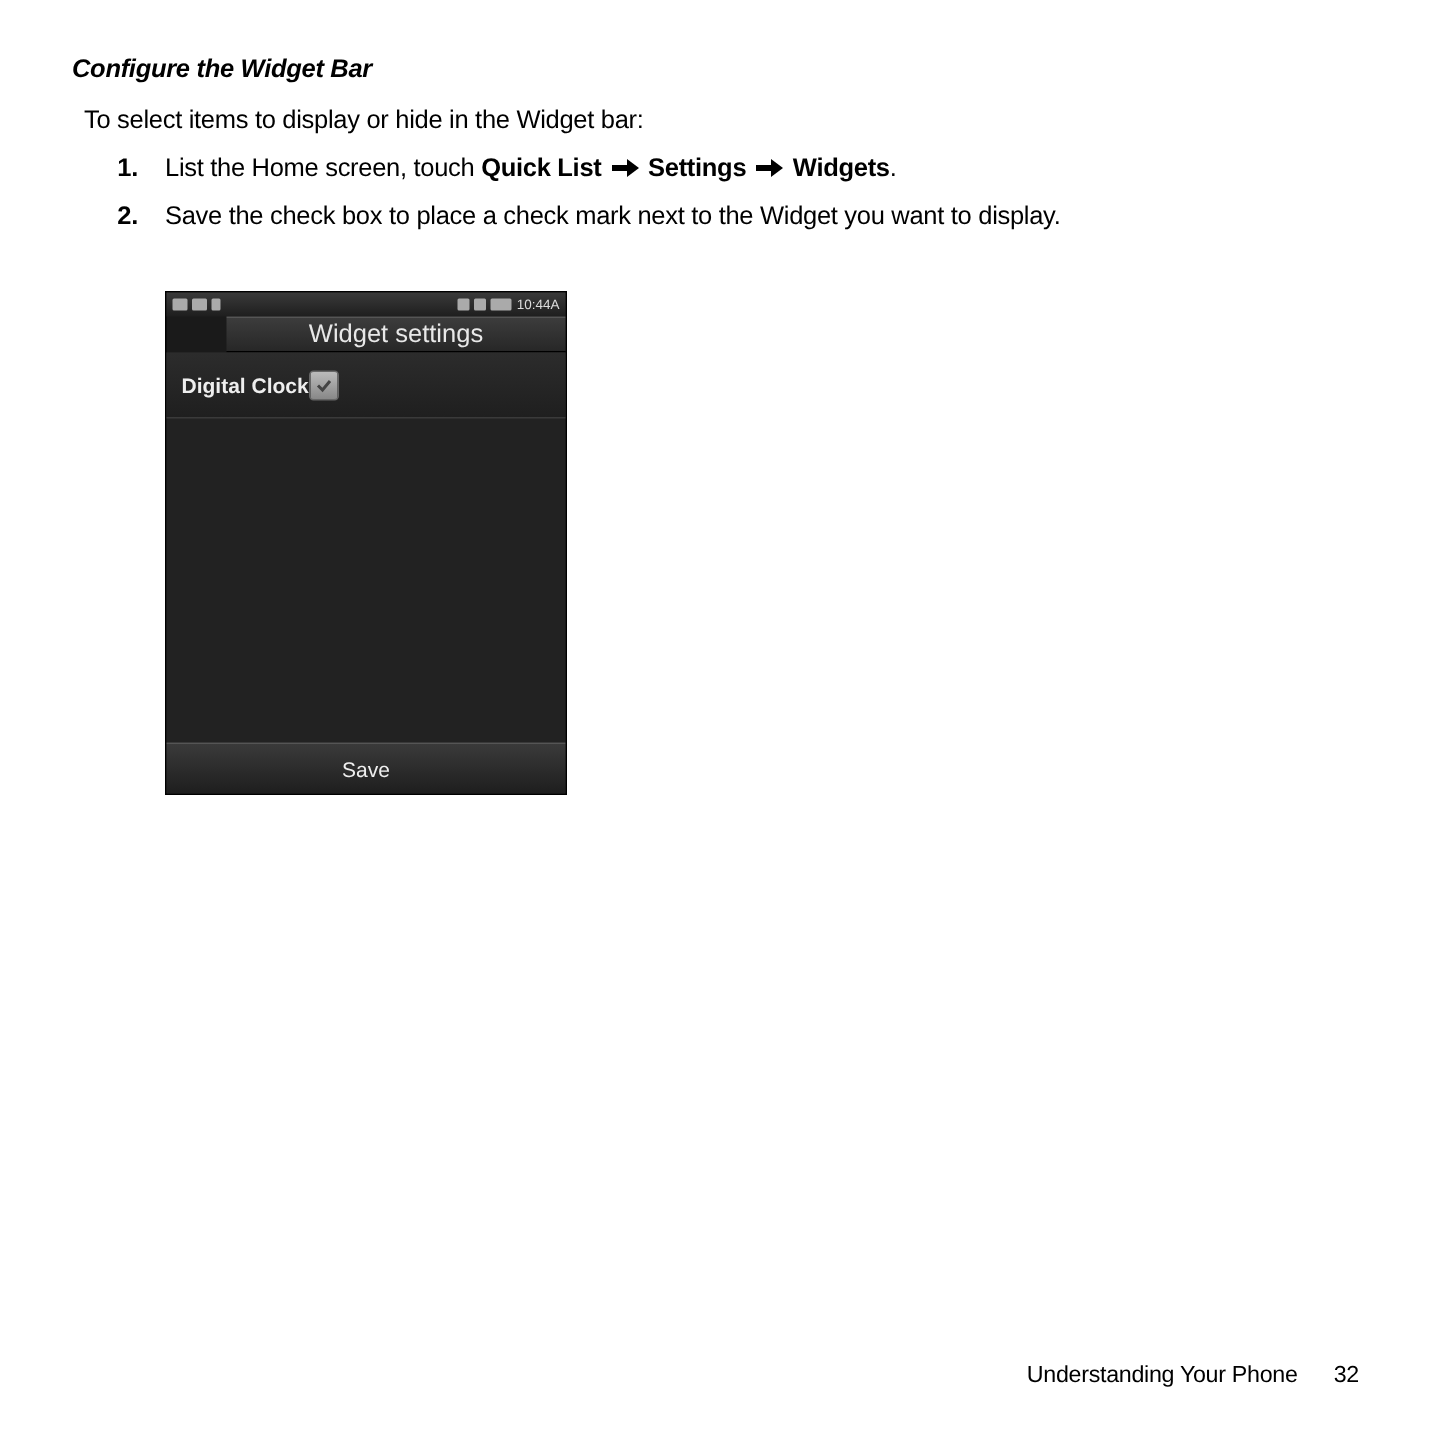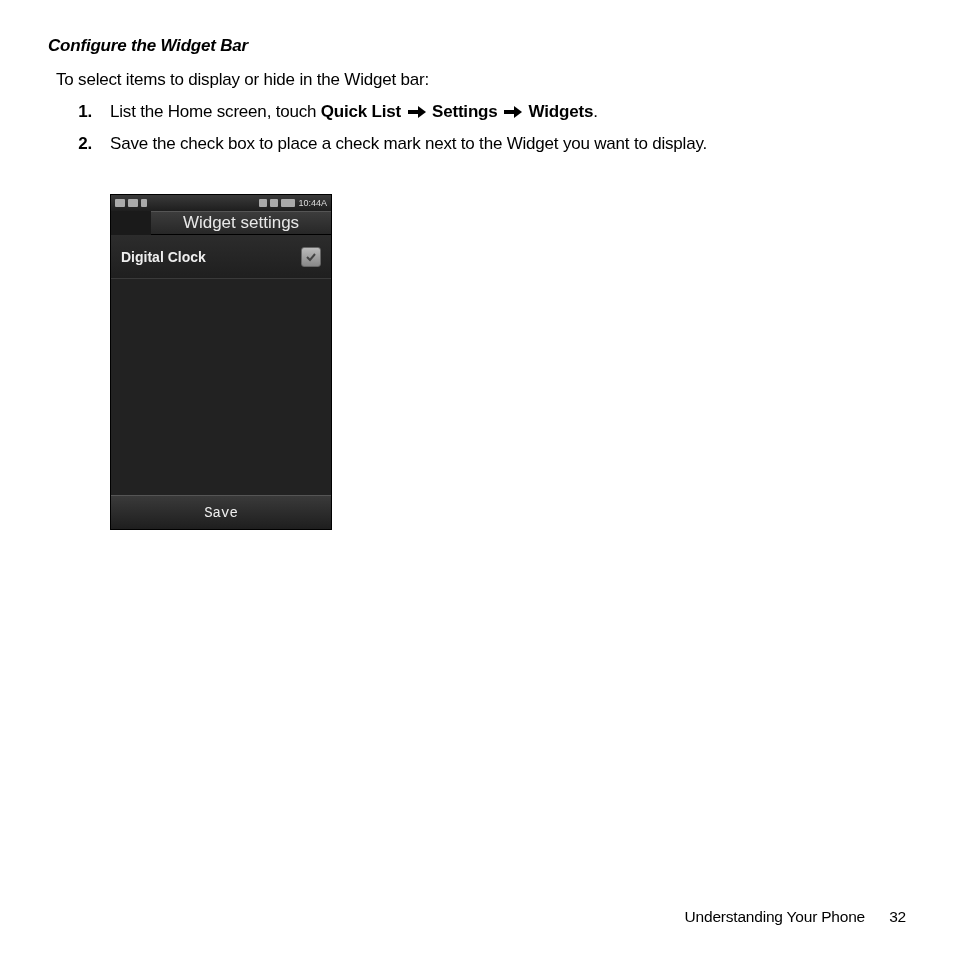--- a/index.html
+++ b/index.html
@@ -77,21 +77,21 @@
     top: -1px;
     width: 0;
     height: 0;
     border-left: 8px solid #000;
     border-top: 6px solid transparent;
     border-bottom: 6px solid transparent;
   }
 
   
   .phone {
-    width: 222px;
+    width: 268px;
     height: 336px;
     margin-left: 62px;
     margin-top: 40px;
     background: #1a1a1a;
     border: 1px solid #000;
     display: flex;
     flex-direction: column;
     font-family: Arial, sans-serif;
   }
   .statusbar {
@@ -132,21 +132,20 @@
     margin-left: 40px;
   }
   .list {
     flex: 1;
     background: #222;
   }
   .list-row {
     height: 44px;
     display: flex;
     align-items: center;
-    justify-content: space-between;
     padding: 0 10px;
     color: #eee;
     font-size: 14px;
     font-weight: bold;
     border-bottom: 1px solid #3a3a3a;
     background: linear-gradient(#2c2c2c, #1f1f1f);
   }
   .checkbox {
     width: 20px;
     height: 20px;
@@ -163,21 +162,20 @@
   }
   .savebar {
     height: 34px;
     background: linear-gradient(#3a3a3a, #1e1e1e);
     border-top: 1px solid #555;
     display: flex;
     align-items: center;
     justify-content: center;
     color: #eee;
     font-size: 14px;
-    font-family: Liberation Mono, monospace;
   }
 
   .footer {
     position: absolute;
     bottom: 28px;
     right: 48px;
     font-size: 15.5px;
     letter-spacing: -0.2px;
   }
   .footer .section-name {

